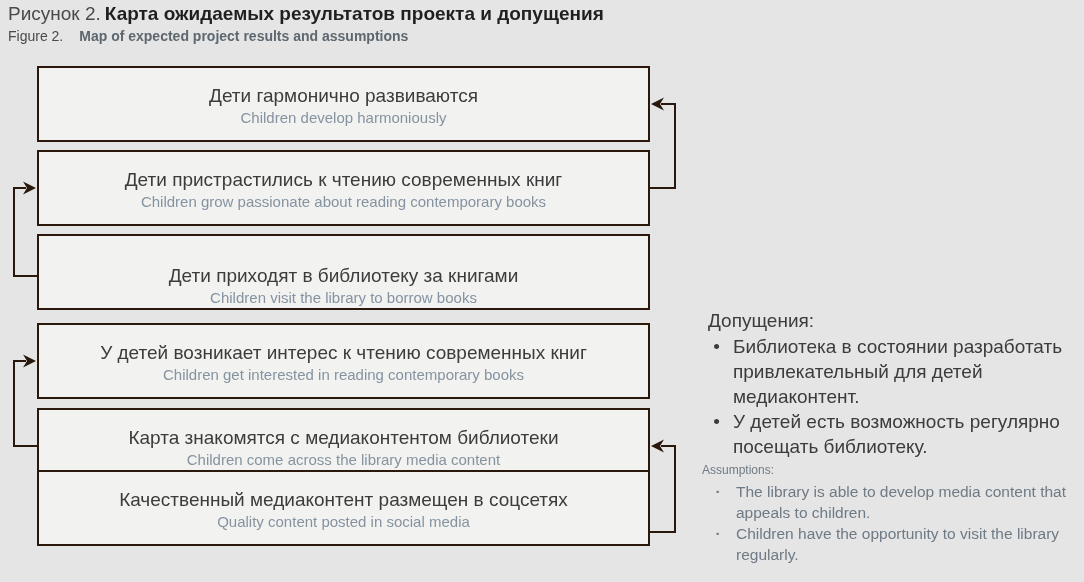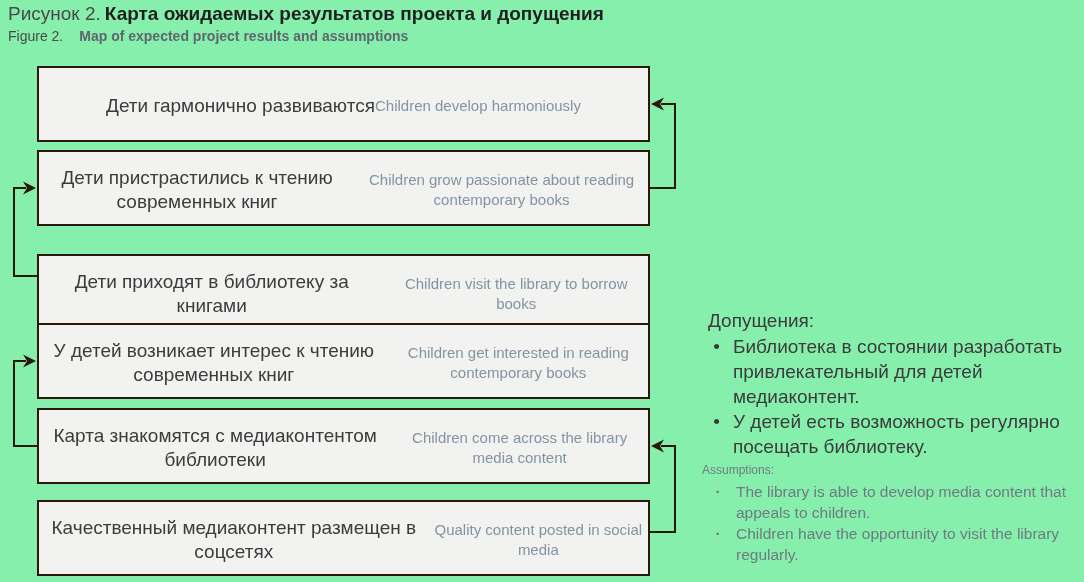--- a/index.html
+++ b/index.html
@@ -1,53 +1,53 @@
 <!DOCTYPE html>
 <html><head>
 <meta charset="utf-8">
 <style>
   html,body { margin:0; padding:0; }
   body { font-family: "Liberation Sans", sans-serif; }
   .canvas {
     position: relative;
     width: 1084px;
     height: 582px;
-    background: #86efac;
+    background: #e5e5e5;
     overflow: hidden;
   }
   
   .title-block { position: absolute; left: 8px; top: 2px; }
   .title-ru { font-size: 19px; line-height: 24px; color: #4a4a4a; white-space: nowrap; }
   .title-ru .bold { font-weight: bold; color: #1f1f1f; margin-left: 4px; }
   .title-en { font-size: 14px; line-height: 21px; color: #4a4a4a; white-space: nowrap; }
   .title-en .bold { font-weight: bold; color: #5d6770; margin-left: 16px; }
   
   .result-box {
     position: absolute;
     left: 37px;
     width: 613px;
     height: 76px;
     box-sizing: border-box;
     background: #f2f2f0;
     border: 2px solid #2a180d;
     display: flex;
-    flex-direction: row;
+    flex-direction: column;
     align-items: center;
     justify-content: center;
     text-align: center;
     padding-top: 4px;
   }
   .box-ru { font-size: 19px; line-height: 24px; color: #3c3c3c; }
   .box-en { font-size: 15px; line-height: 20px; color: #8593a1; }
   .b1 { top: 66px; }
   .b2 { top: 150px; }
-  .b3 { top: 254px; }
+  .b3 { top: 234px; justify-content: flex-end; }
   .b4 { top: 323px; }
   .b5 { top: 408px; }
-  .b6 { top: 500px; }
+  .b6 { top: 470px; }
   
   .connectors {
     position: absolute;
     left: 0; top: 0;
     width: 1084px; height: 582px;
     pointer-events: none;
   }
   .connectors path { stroke: #2a180d; stroke-width: 2; fill: none; }
   .connectors polygon { fill: #2a180d; }
   

